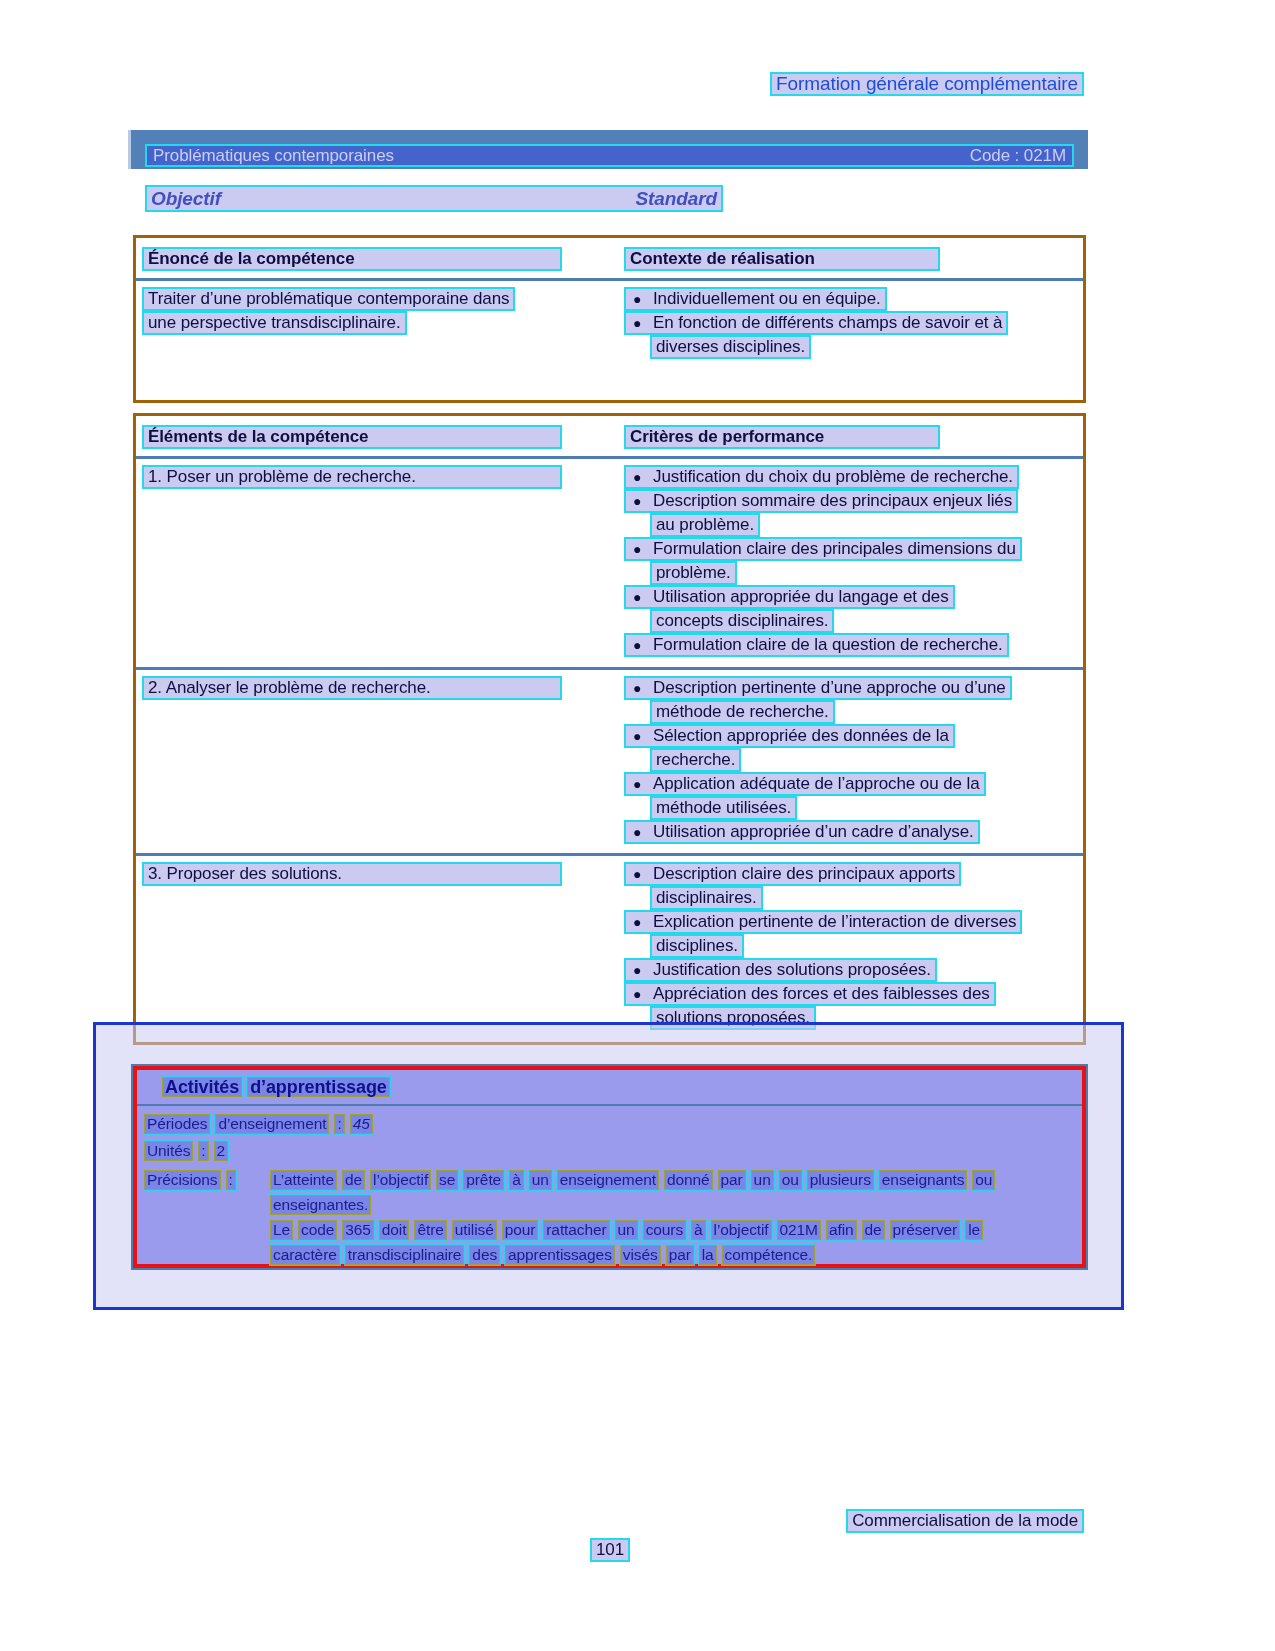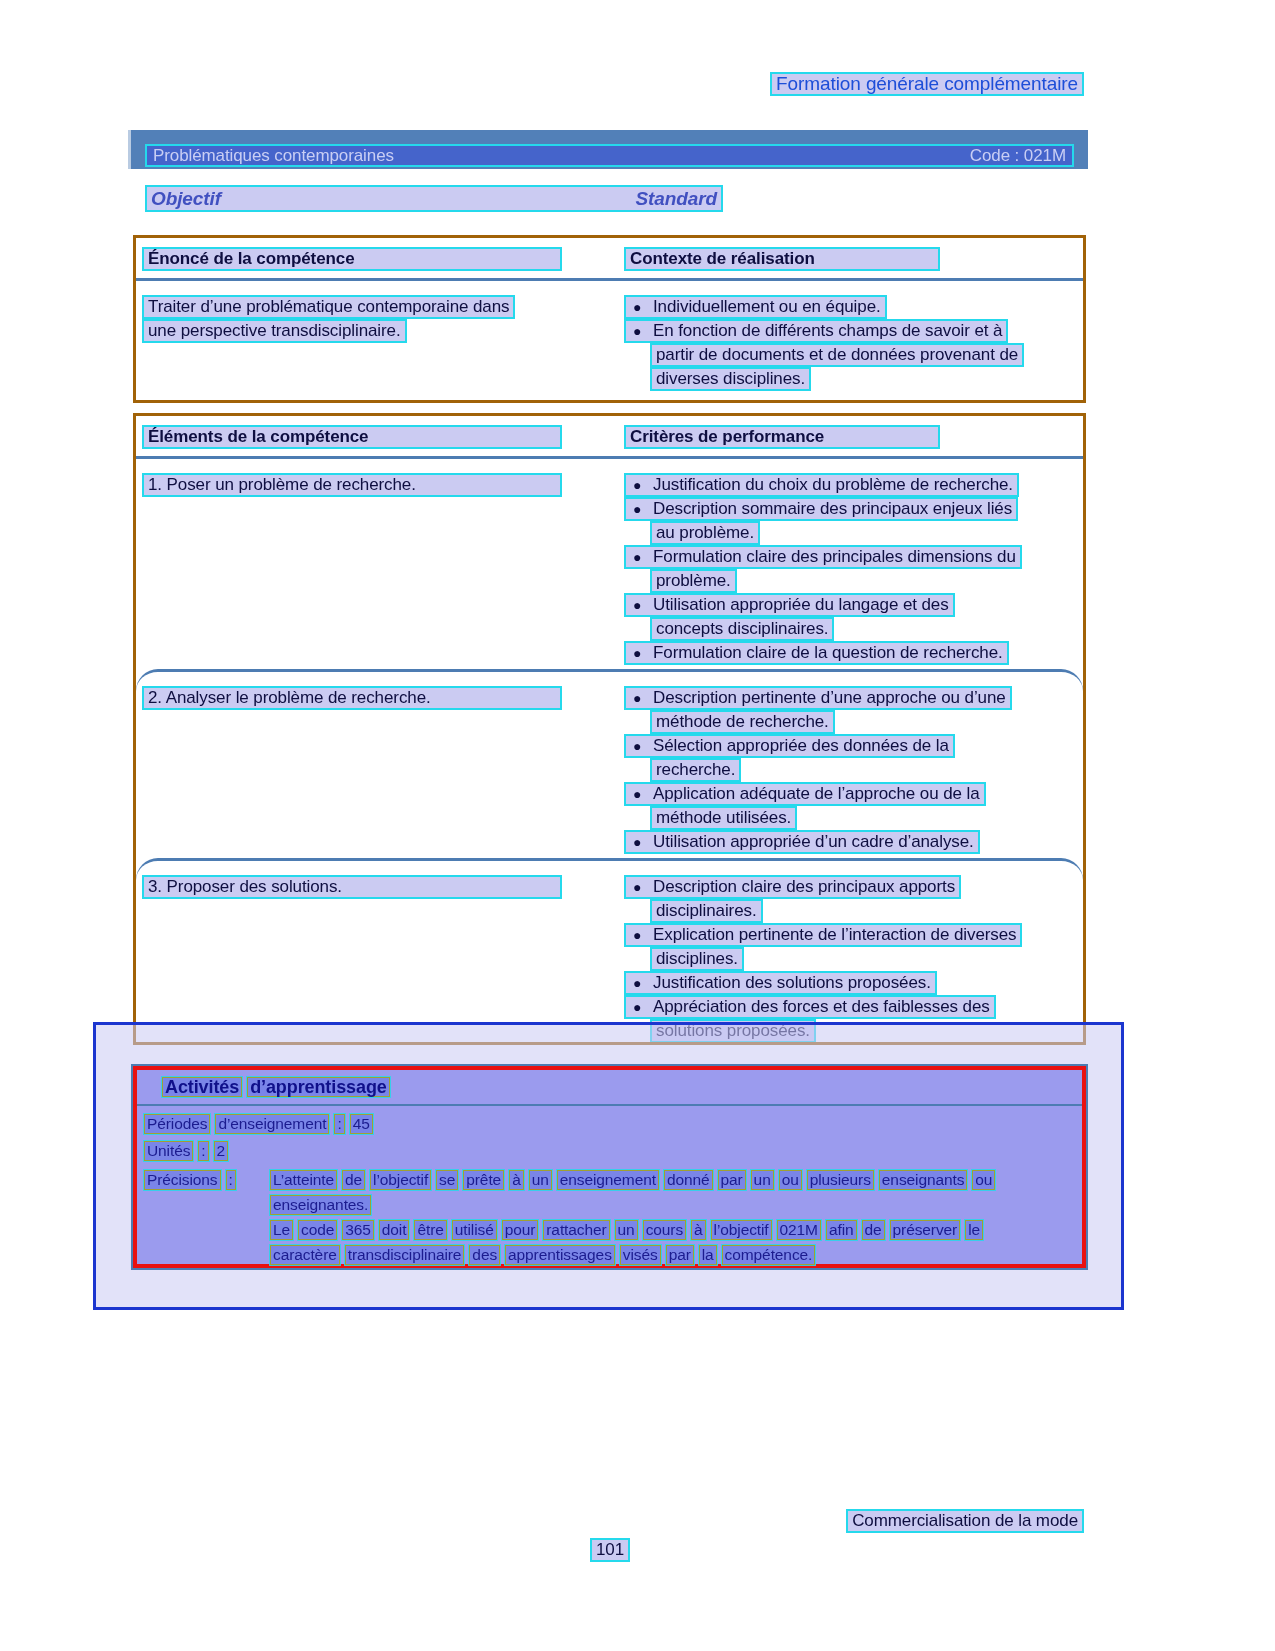--- a/index.html
+++ b/index.html
@@ -48,41 +48,41 @@
   .tbl { position:absolute; left:133px; width:953px; border:3px solid #a16207; background:#fff; overflow:hidden; }
   .table1 { top:235px; height:168px; }
   .table2 { top:413px; height:632px; }
   .thead {
     display:grid; grid-template-columns:482px 1fr; align-items:start;
     height:43px; border-bottom:3px solid #4d7cb2; padding:9px 0 0 6px;
   }
   .thead .hl { font-weight:bold; }
   .hdr-left { width:420px; }
   .hdr-right { width:316px; }
-  .trow { display:grid; grid-template-columns:482px 1fr; padding:14px 0 4px 6px; }
-  .trow + .trow { border-top:3px solid #4d7cb2;border-radius:22px; }
+  .trow { display:grid; grid-template-columns:482px 1fr; padding:6px 0 4px 6px; }
+  .trow + .trow { border-top:3px solid #4d7cb2; }
   .row1 { min-height:208px; } .row2 { min-height:186px; }
   .el-box { width:420px; }
   .cell-right { padding-right:2px; }
 
   
   .bigbox {
     position:absolute; left:93px; top:1022px; width:1031px; height:288px;
     border:3px solid #1b35cf; background:rgba(203,203,244,0.55); z-index:5;
   }
   .redbox {
     position:absolute; left:133px; top:1066px; width:953px; height:202px;
     border:4px solid #e91111; outline:2px solid #4d7cb2;
     background:#9b9bee; z-index:6; color:#1c1c8f;
   }
   .act-title-row { height:36px; border-bottom:2px solid #4d7cb2; padding:7px 0 0 24px; }
   .act-title-row .wb { font-weight:bold; font-size:18px; color:#10108a; }
   .act-body { padding:8px 0 0 6px; font-size:15.5px; }
   .act-row { height:27px; }
-  .val-periods { margin-left:26px; }
+  .val-periods { margin-left:26px;font-style:italic; }
   .val-units { margin-left:46px; }
   .precisions { display:flex; margin-top:2px; }
   .plabel { flex:0 0 126px; }
   .pline { height:25px; white-space:nowrap; }
 
   
   .wb {
     display:inline-block; background:#7a85e8;
     border:1px solid #a0a033; outline:1px solid rgba(44,212,234,0.9);
     margin:0 4px 0 1px; padding:0 2px; line-height:18px;
@@ -114,21 +114,20 @@
     <div>
       <div class="hl">Traiter d’une problématique contemporaine dans</div>
       <div class="hl">une perspective transdisciplinaire.</div>
     </div>
     <div class="cell-right">
       <div>
         <div class="hl"><span class="bullet">●</span><span>Individuellement ou en équipe.</span></div>
       </div>
       <div>
         <div class="hl"><span class="bullet">●</span><span>En fonction de différents champs de savoir et à</span></div>
-        <div class="hl cont">partir de documents et de données provenant de</div>
         <div class="hl cont">diverses disciplines.</div>
       </div>
     </div>
   </div>
 </div>
 
 <div class="tbl table2">
   <div class="thead">
     <div class="hl hdr-left">Éléments de la compétence</div>
     <div class="hl hdr-right">Critères de performance</div>

